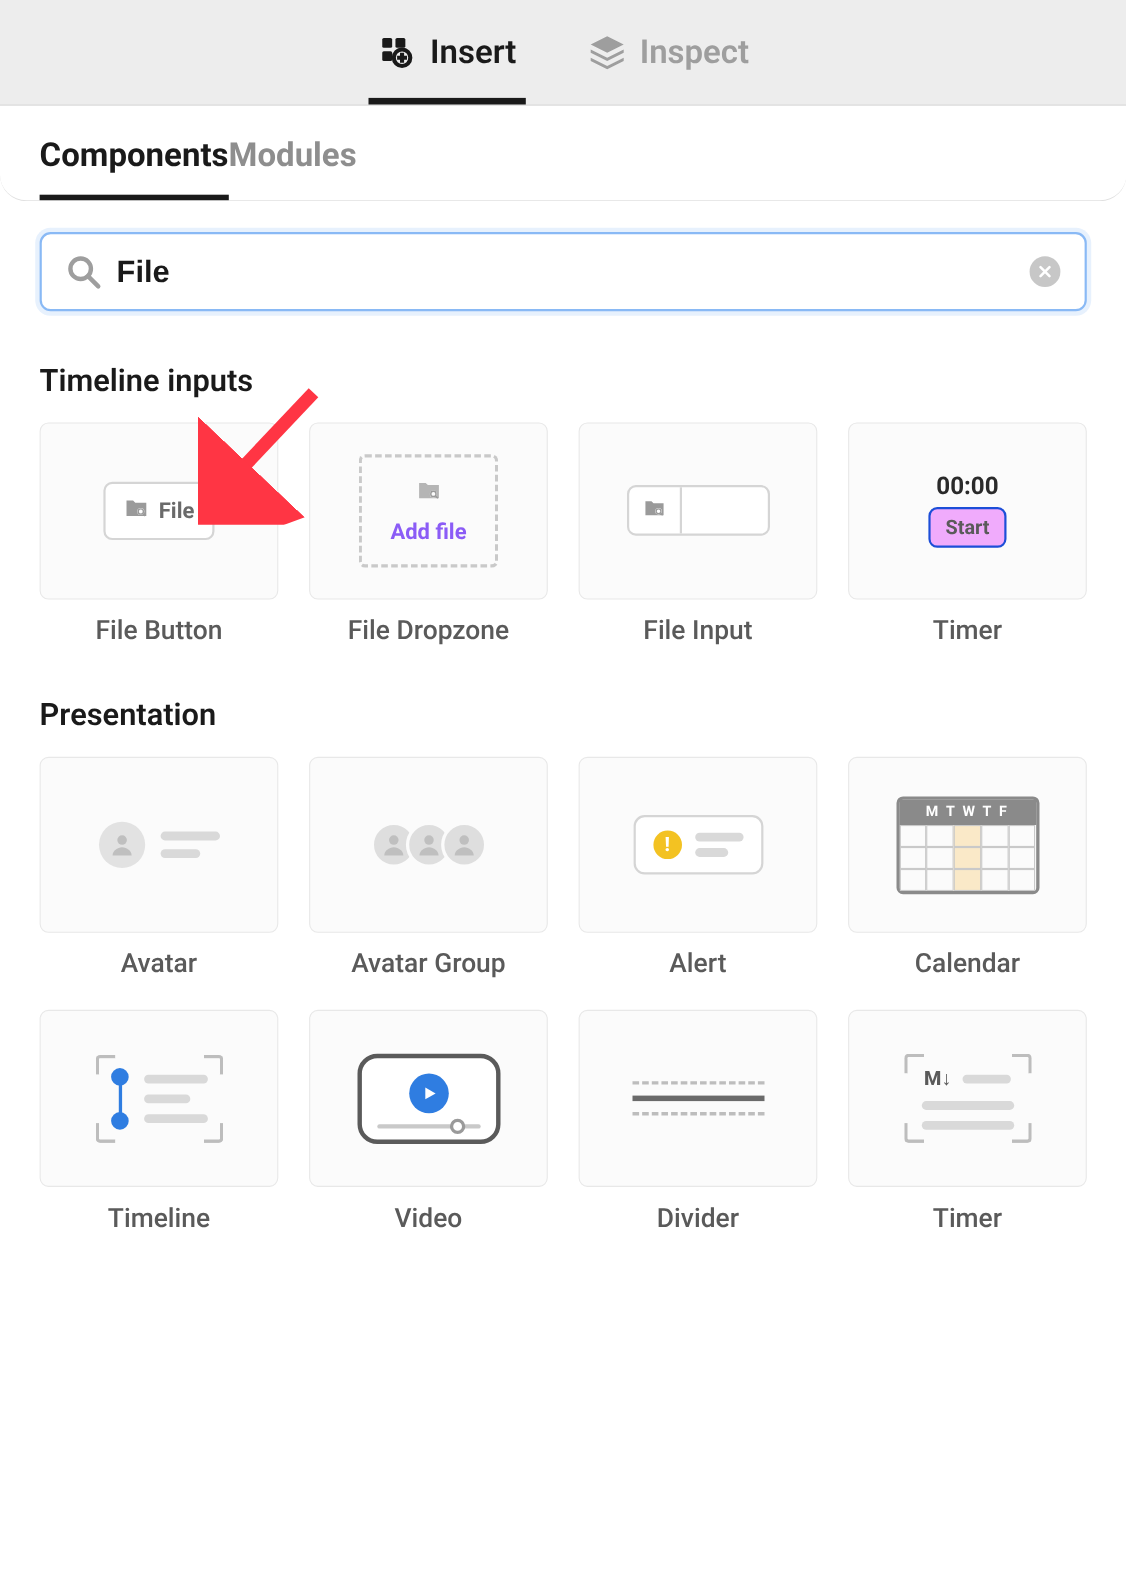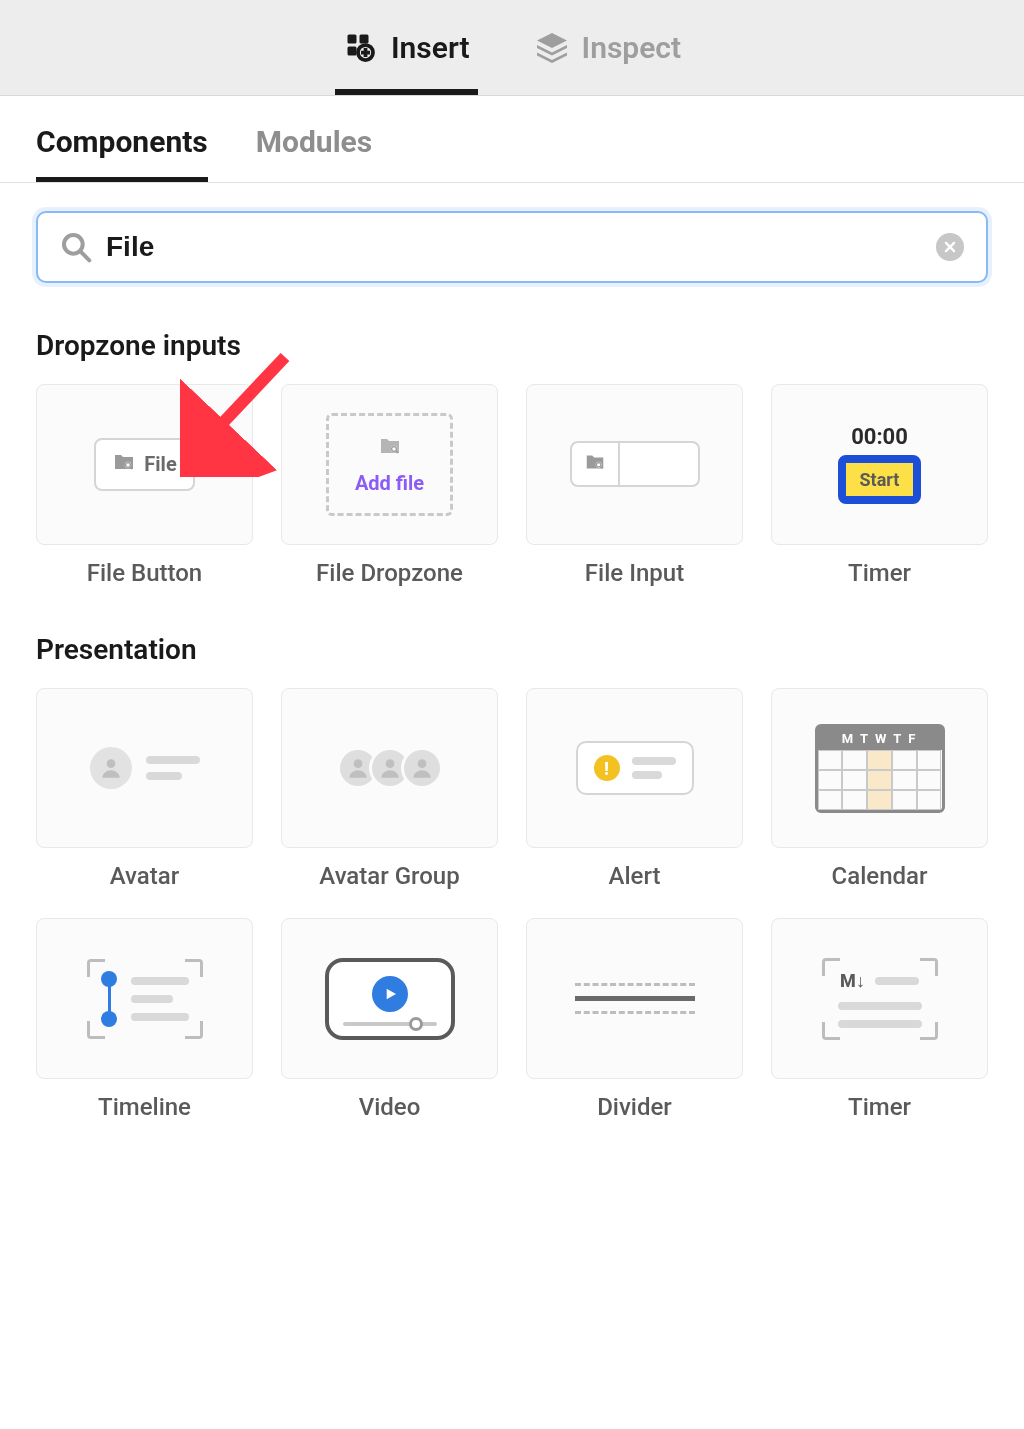--- a/index.html
+++ b/index.html
@@ -5,21 +5,21 @@
   * { box-sizing: border-box; margin: 0; padding: 0; }
   body { font-family: -apple-system, BlinkMacSystemFont, "Segoe UI", Roboto, Helvetica, Arial, sans-serif; background: #fff; color: #1a1a1a; width: 1024px; }
 
   
   .topbar { background: #ededed; border-bottom: 1px solid #d9d9d9; display: flex; justify-content: center; align-items: flex-end; height: 96px; gap: 48px; }
   .topbar .tab { display: flex; align-items: center; gap: 12px; font-size: 30px; font-weight: 600; color: #9e9e9e; height: 100%; padding: 0 8px; cursor: pointer; }
   .topbar .tab.active { color: #1a1a1a; border-bottom: 6px solid #1a1a1a; padding-top: 6px; }
   .topbar .tab .ticon { width: 36px; height: 36px; display: flex; align-items: center; justify-content: center; }
 
   
-  .subtabs { display: flex; gap: 48px; padding: 28px 36px 0 36px; border-bottom: 1px solid #e0e0e0; }
+  .subtabs { display: flex; padding: 28px 36px 0 36px; border-bottom: 1px solid #e0e0e0; border-radius: 24px; }
   .subtabs .stab { font-size: 30px; font-weight: 700; color: #8e8e8e; padding-bottom: 18px; cursor: pointer; }
   .subtabs .stab.active { color: #1a1a1a; border-bottom: 5px solid #1a1a1a; }
 
   
   .searchwrap { padding: 28px 36px 0 36px; }
   .search { display:flex; align-items:center; gap:14px; border:2px solid #89b9f5; border-radius:10px; padding:18px 22px; box-shadow:0 0 0 4px rgba(137,185,245,.2); background:#fff; }
   .search .sicon { width:32px; height:32px; color:#9e9e9e; }
   .search input { flex:1; border:none; outline:none; font-size:28px; font-weight:600; color:#1a1a1a; background:transparent; }
   .search .clear { width:28px; height:28px; border-radius:50%; background:#c7c7c7; display:flex; align-items:center; justify-content:center; cursor:pointer; }
   .search .clear svg { width:14px; height:14px; }
@@ -37,21 +37,21 @@
   .card-label { font-size:24px; color:#5a5a5a; font-weight:500; text-align:center; }
 
   
   .thumb-filebtn { background:#fff; border:2px solid #d5d5d5; border-radius:8px; padding:10px 16px; display:flex; align-items:center; gap:8px; font-size:20px; font-weight:700; color:#6a6a6a; }
   .thumb-dropzone { border:3px dashed #c9c9c9; border-radius:6px; padding:18px 26px; display:flex; flex-direction:column; align-items:center; gap:8px; }
   .thumb-dropzone span { font-size:20px; font-weight:700; color:#8b5cf6; }
   .thumb-fileinput { background:#fff; border:2px solid #d5d5d5; border-radius:8px; width:130px; height:46px; display:flex; align-items:center; }
   .thumb-fileinput .left { width:48px; height:100%; border-right:2px solid #d5d5d5; display:flex; align-items:center; justify-content:center; }
   .thumb-timer { display:flex; flex-direction:column; align-items:center; gap:6px; }
   .thumb-timer .time { font-size:22px; font-weight:700; color:#2a2a2a; }
-  .thumb-timer .start { background:#fde047; border:8px solid #1d4ed8; border-radius:8px; padding:6px 14px; font-size:18px; font-weight:700; color:#5a5a5a; }
+  .thumb-timer .start { background:#f0abfc; border:2px solid #1d4ed8; border-radius:8px; padding:6px 14px; font-size:18px; font-weight:700; color:#5a5a5a; }
 
   .thumb-avatar { display:flex; align-items:center; gap:14px; }
   .thumb-avatar .av { width:42px; height:42px; border-radius:50%; background:#e2e2e2; display:flex; align-items:center; justify-content:center; }
   .thumb-avatar .lines { display:flex; flex-direction:column; gap:8px; }
   .line { height:8px; background:#d9d9d9; border-radius:4px; }
   .thumb-avgroup { display:flex; }
   .thumb-avgroup .av { width:42px; height:42px; border-radius:50%; background:#dedede; border:3px solid #fbfbfb; display:flex; align-items:center; justify-content:center; margin-left:-10px; }
   .thumb-avgroup .av:first-child { margin-left:0; }
   .thumb-alert { background:#fff; border:2px solid #d5d5d5; border-radius:10px; padding:12px 16px; display:flex; align-items:center; gap:12px; }
   .thumb-alert .warn { width:26px; height:26px; border-radius:50%; background:#f3c222; display:flex; align-items:center; justify-content:center; font-weight:800; color:#fff; font-size:18px; }
@@ -143,21 +143,21 @@
 
   <svg class="arrow" width="120" height="130">
     <defs>
         <marker id="ah" markerWidth="12" markerHeight="12" refX="3" refY="6" orient="auto">
           <path d="M0,0 L12,6 L0,12 Z" fill="#ff3544"></path>
         </marker>
       </defs>
     <line x1="105" y1="10" x2="20" y2="100" stroke="#ff3544" stroke-width="12" marker-end="url(#ah)"></line>
   </svg>
 
-  <div class="section-title">Dropzone inputs</div>
+  <div class="section-title">Timeline inputs</div>
   <div class="grid">
     <div class="card-wrap">
       <div class="card">
         <div class="thumb-filebtn">
           <span><svg class="folder-svg" viewBox="0 0 24 24">
                 <path d="M3 5h6l2 2h10v12H3z" fill="#9a9a9a"></path>
                 <circle cx="16" cy="15" r="3.2" fill="#fbfbfb"></circle>
                 <circle cx="16" cy="15" r="2.4" fill="none" stroke="#9a9a9a" stroke-width="1.3"></circle>
                 <line x1="18" y1="17" x2="20" y2="19" stroke="#9a9a9a" stroke-width="1.3"></line>
               </svg></span>

